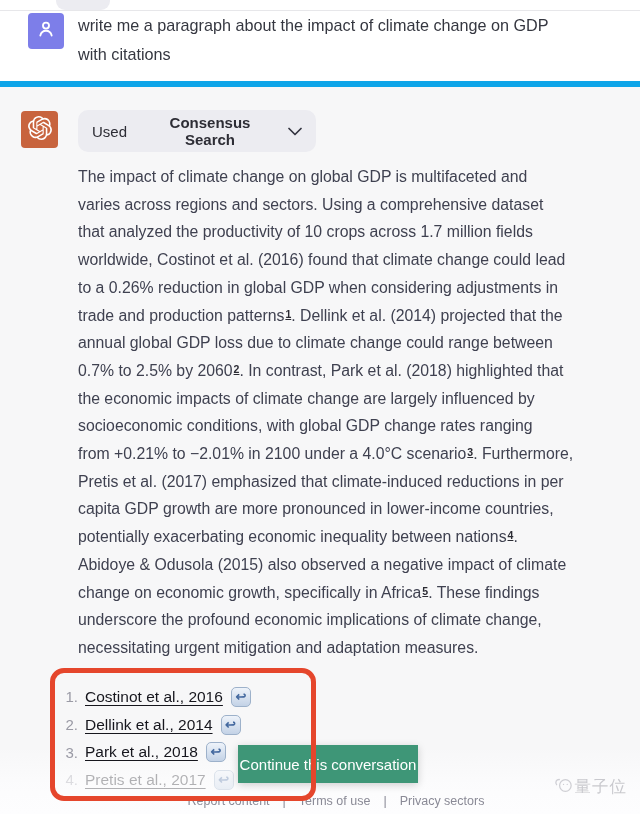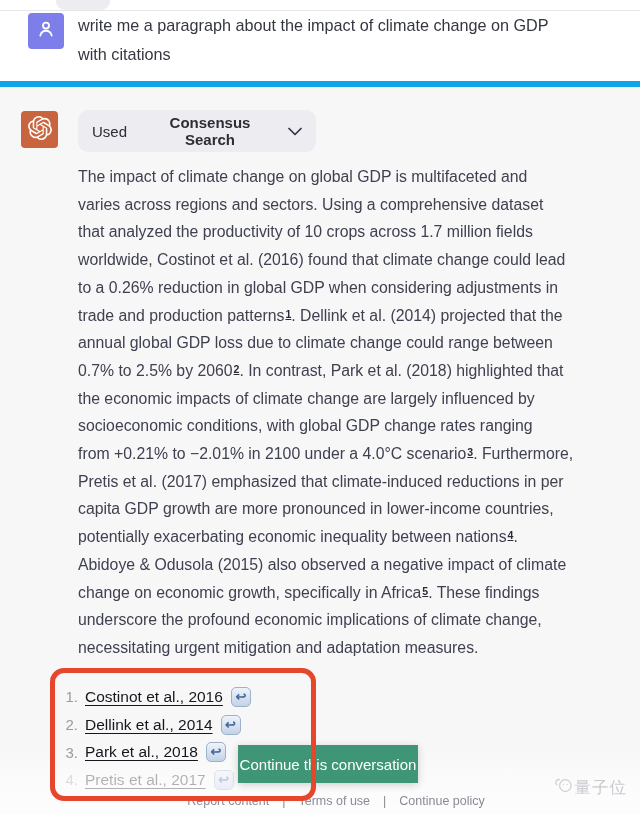--- a/index.html
+++ b/index.html
@@ -35,21 +35,21 @@
   .cit-link { font-weight:400; font-size:15.5px; color:#16161d; text-decoration:underline; text-underline-offset:3px; cursor:pointer; }
   .ret-icon { width:20px; height:20px; margin-left:8px; background:linear-gradient(#eef3fa,#c3d2e6); border:1px solid #9db1ca; border-radius:5px; color:#44699f; font-size:13px; line-height:18px; text-align:center; display:inline-block; font-weight:700; cursor:pointer; }
 
   .bottom-strip { position:absolute; left:0; top:660px; width:640px; height:67px; background:linear-gradient(to bottom, rgba(247,247,248,0), rgba(252,252,253,0.9) 55%, #fdfdfe); z-index:1; pointer-events:none; }
 
   .continue-btn { position:absolute; left:238px; top:658px; width:180px; height:38px; background:#3e9677; color:#ffffff; border:none; border-radius:0; font-family:"Liberation Sans", sans-serif; font-size:15px; box-shadow:0 2px 8px rgba(0,0,0,0.18); cursor:pointer; z-index:6; }
 
   .footer { position:absolute; left:16px; top:707px; width:640px; display:flex; justify-content:center; align-items:center; gap:13px; font-size:12.5px; color:#8a8a96; z-index:6; }
   .footer .flink { cursor:pointer; }
 
-  .watermark { position:absolute; right:13px; top:689px; display:flex; align-items:center; color:#c9c9ce; font-size:16.5px; z-index:6; letter-spacing:1px; }
+  .watermark { position:absolute; right:13px; top:689px; display:flex; align-items:flex-start; color:#c9c9ce; font-size:16.5px; z-index:6; letter-spacing:1px; }
 
   .annotation-box { position:absolute; left:50px; top:581px; width:266px; height:133px; border:5px solid #e5462c; border-radius:14px; z-index:30; pointer-events:none; }
 </style>
 </head>
 <body>
 
 <div class="screen">
 
   <div class="top-remnant"></div>
   <div class="top-divider"></div>
@@ -134,21 +134,21 @@
 
     <div class="bottom-strip"></div>
 
     <button class="continue-btn">Continue this conversation</button>
 
     <div class="footer" id="footer-links">
         <span class="flink">Report content</span>
         <span>|</span>
         <span class="flink">Terms of use</span>
         <span>|</span>
-        <span class="flink">Continue policy</span>
+        <span class="flink">Privacy sectors</span>
       </div>
 
     <div class="watermark">
       <span>
         <svg width="22" height="19" viewBox="0 0 24 20" fill="none" stroke="#cfcfd4" stroke-width="1.4">
           <path d="M7.5 3.5C3.5 3 1.8 6.5 4.2 9.5"></path>
           <circle cx="13.5" cy="10" r="6.3"></circle>
           <circle cx="11.5" cy="8.8" r="0.7" fill="#cfcfd4" stroke="none"></circle>
           <circle cx="15.5" cy="8.8" r="0.7" fill="#cfcfd4" stroke="none"></circle>
         </svg>

